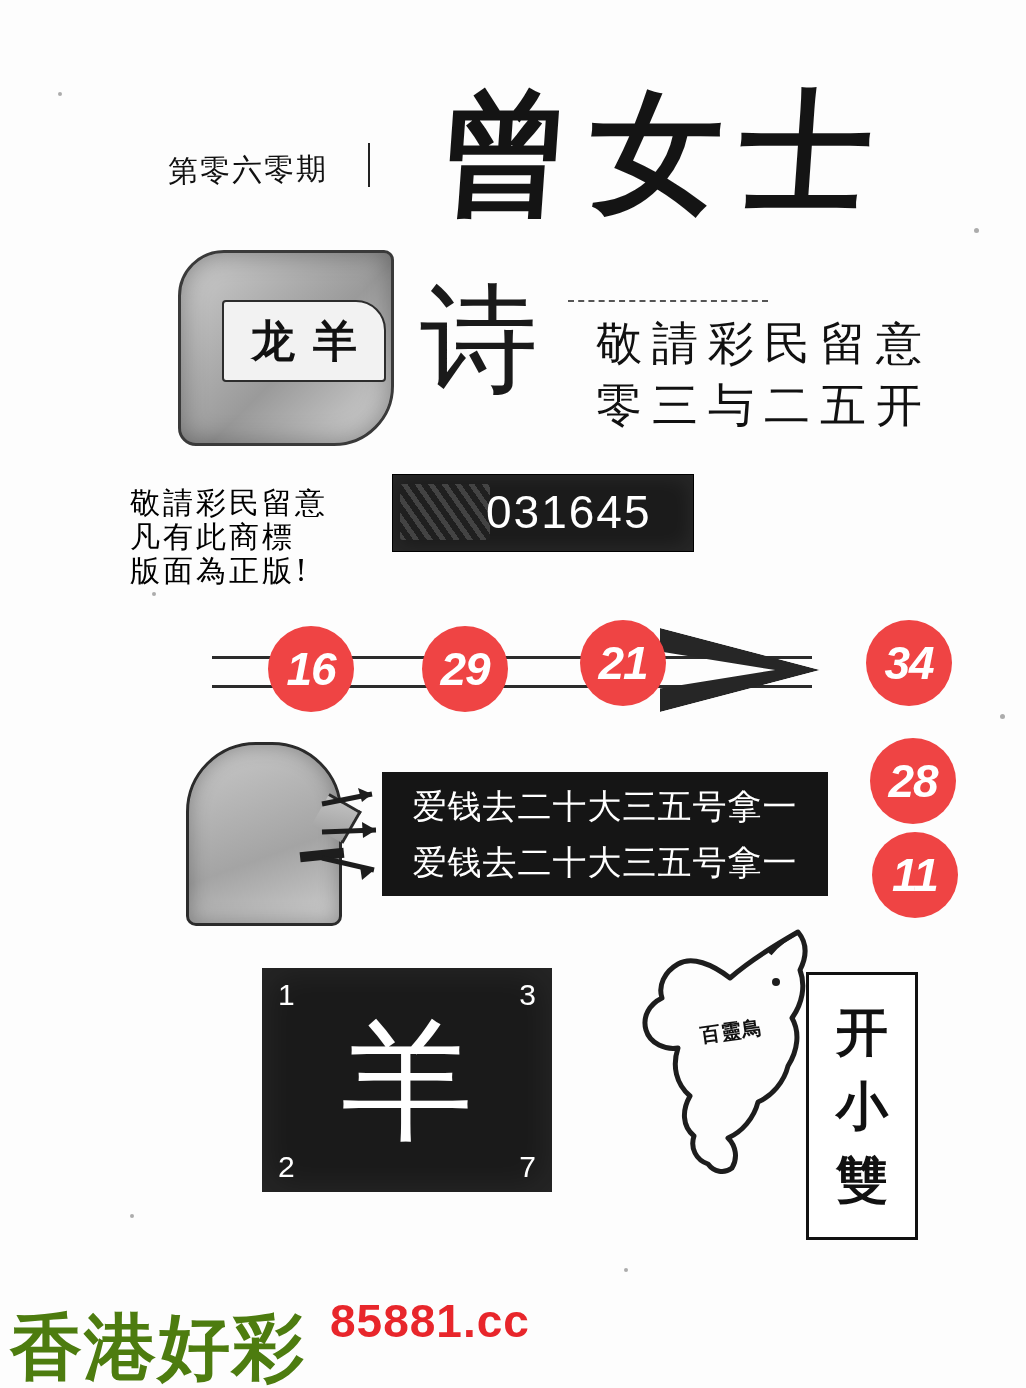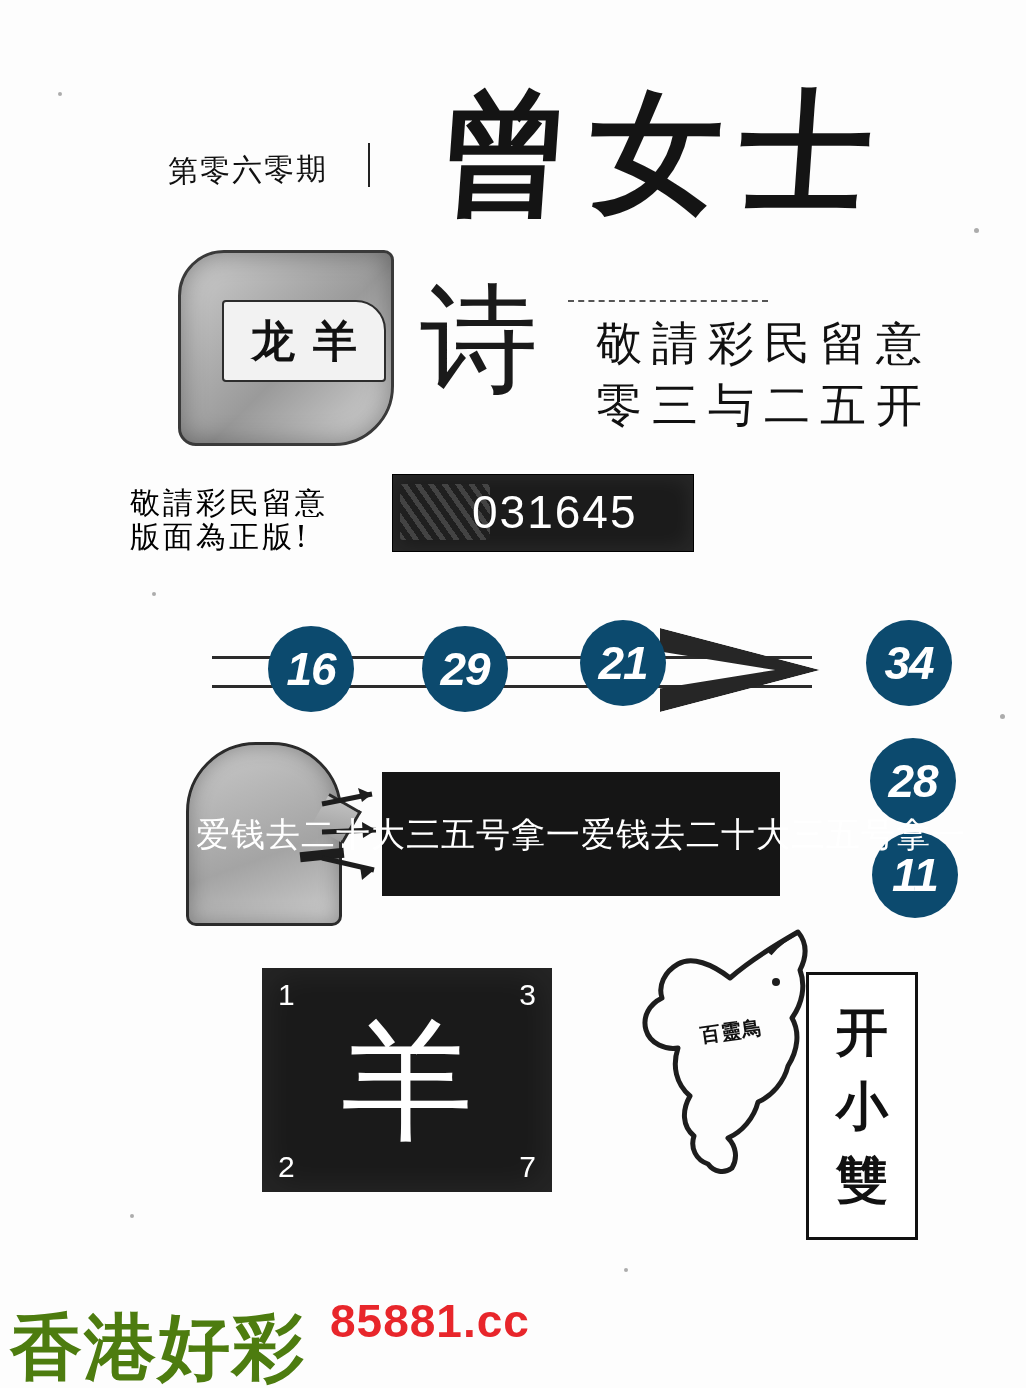--- a/index.html
+++ b/index.html
@@ -142,21 +142,21 @@
     left: 400px;
     top: 484px;
     width: 90px;
     height: 56px;
     background: repeating-linear-gradient(55deg, #4a4a4a 0 5px, #202020 5px 11px);
     opacity: 0.85;
     border-radius: 3px;
   }
   .serial-num {
     position: absolute;
-    left: 472px;
+    left: 486px;
     top: 486px;
     font-family: "Liberation Sans", sans-serif;
     font-size: 46px;
     letter-spacing: 2px;
     color: #ffffff;
     line-height: 52px;
   }
 
   
   .arrow-line {
@@ -177,21 +177,21 @@
     border-top: 42px solid transparent;
     border-bottom: 42px solid transparent;
     border-left: 160px solid #262626;
     clip-path: polygon(0 0, 100% 50%, 0 100%, 0 72%, 72% 50%, 0 28%);
   }
   .ball {
     position: absolute;
     width: 86px;
     height: 86px;
     border-radius: 50%;
-    background: #0c4a6e;
+    background: #ef4444;
     color: #ffffff;
     font-family: "Liberation Sans", sans-serif;
     font-size: 46px;
     font-weight: bold;
     font-style: italic;
     display: flex;
     align-items: center;
     justify-content: center;
     letter-spacing: -1px;
   }
@@ -232,25 +232,25 @@
     width: 44px;
     height: 10px;
     background: #1d1d1d;
     transform: rotate(-6deg);
   }
   .speech-lines svg { position: absolute; left: 318px; top: 786px; }
   .speech-box {
     position: absolute;
     left: 382px;
     top: 772px;
-    width: 398px;
+    width: 446px;
     height: 124px;
     background: #151515;
     display: flex;
-    flex-direction: row;
+    flex-direction: column;
     align-items: center;
     justify-content: center;
   }
   .speech-line {
     font-family: "DejaVu Serif", serif;
     font-size: 34px;
     letter-spacing: 1px;
     color: #ffffff;
     line-height: 56px;
     white-space: nowrap;
@@ -374,20 +374,21 @@
 
   <div class="shi-char">诗</div>
   <div class="poem-dots"></div>
   <div class="poem">
     <div>敬請彩民留意</div>
     <div>零三与二五开</div>
   </div>
 
   <div class="notice">
     <div>敬請彩民留意</div>
+    <div>凡有此商標</div>
     <div>版面為正版!</div>
   </div>
   <div class="serial-box"></div>
   <div class="serial-smudge"></div>
   <div class="serial-num">031645</div>
 
   <div class="arrow-line"></div>
   <div class="arrow-head"></div>
   <div class="ball b1">16</div>
   <div class="ball b2">29</div>

